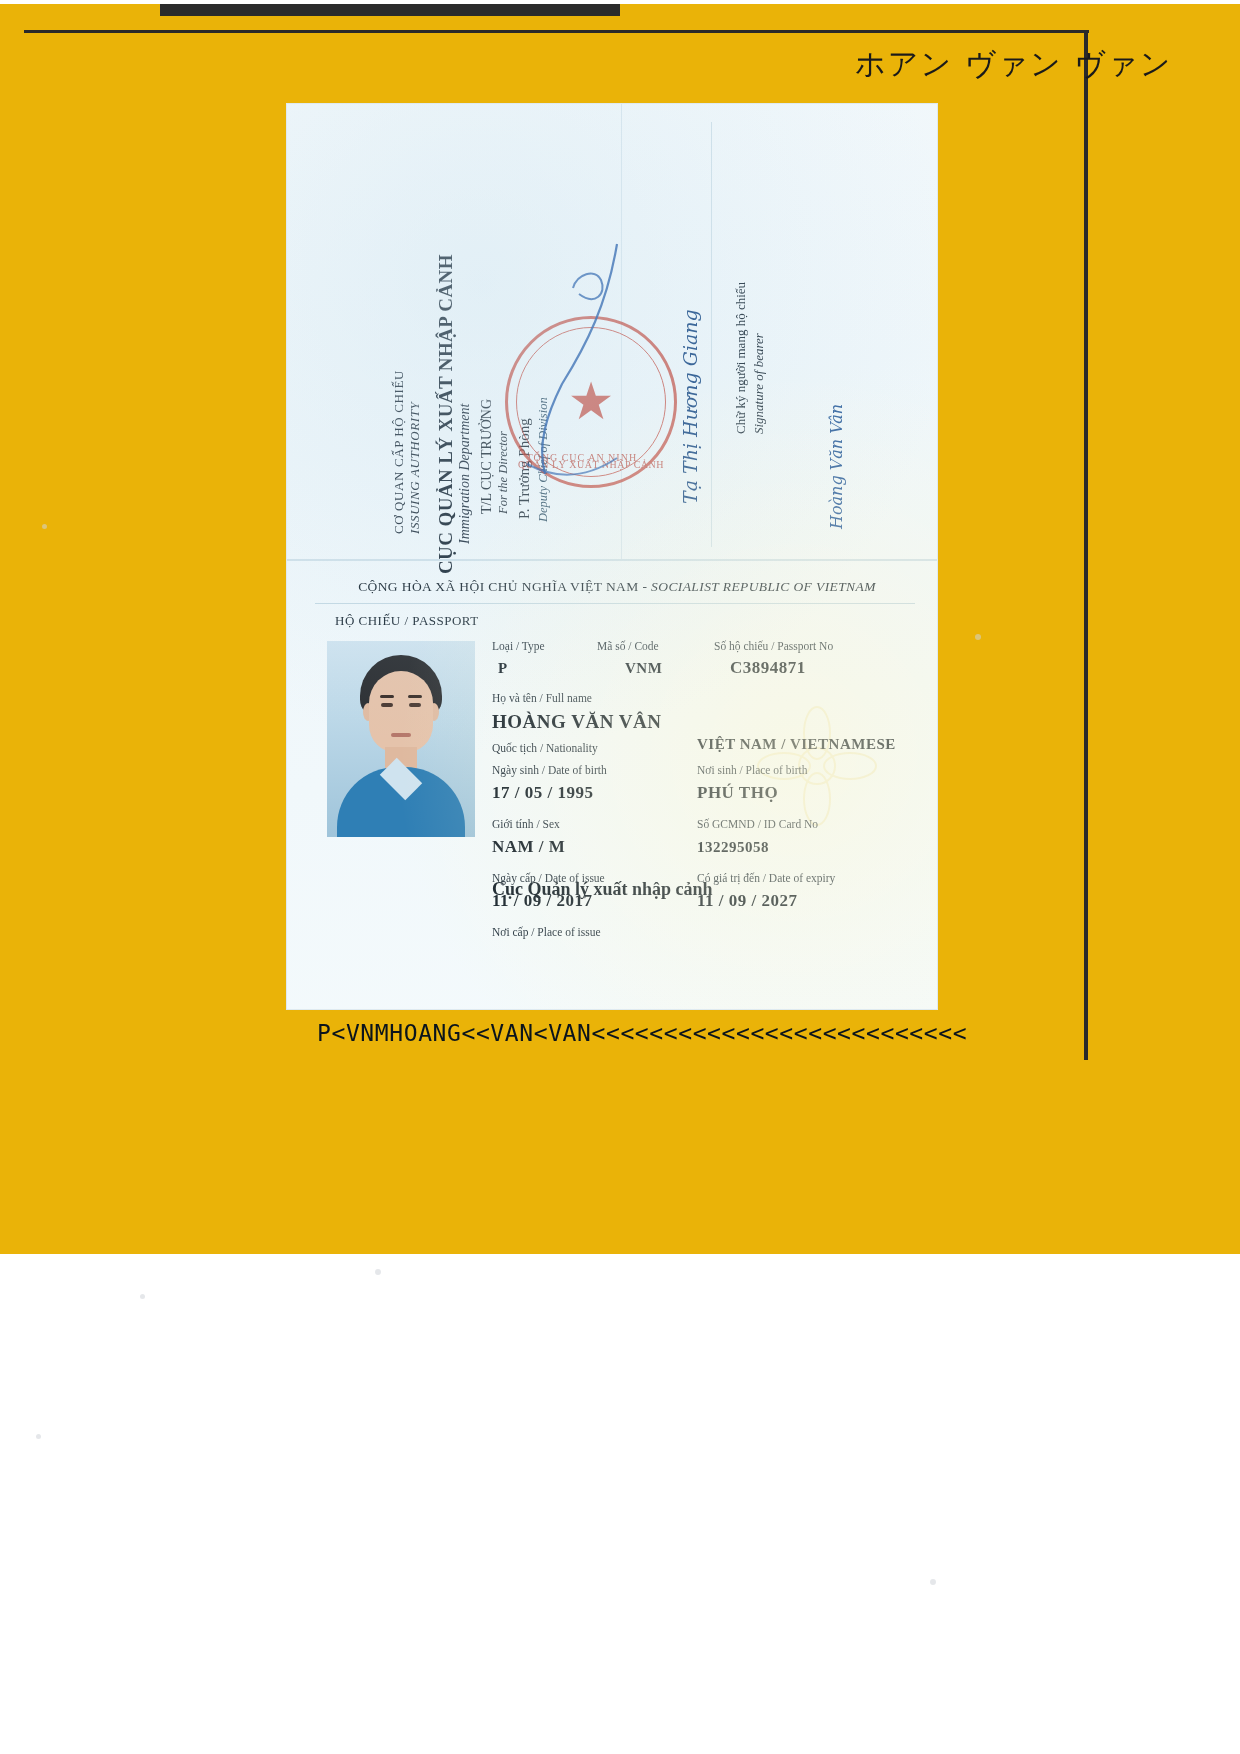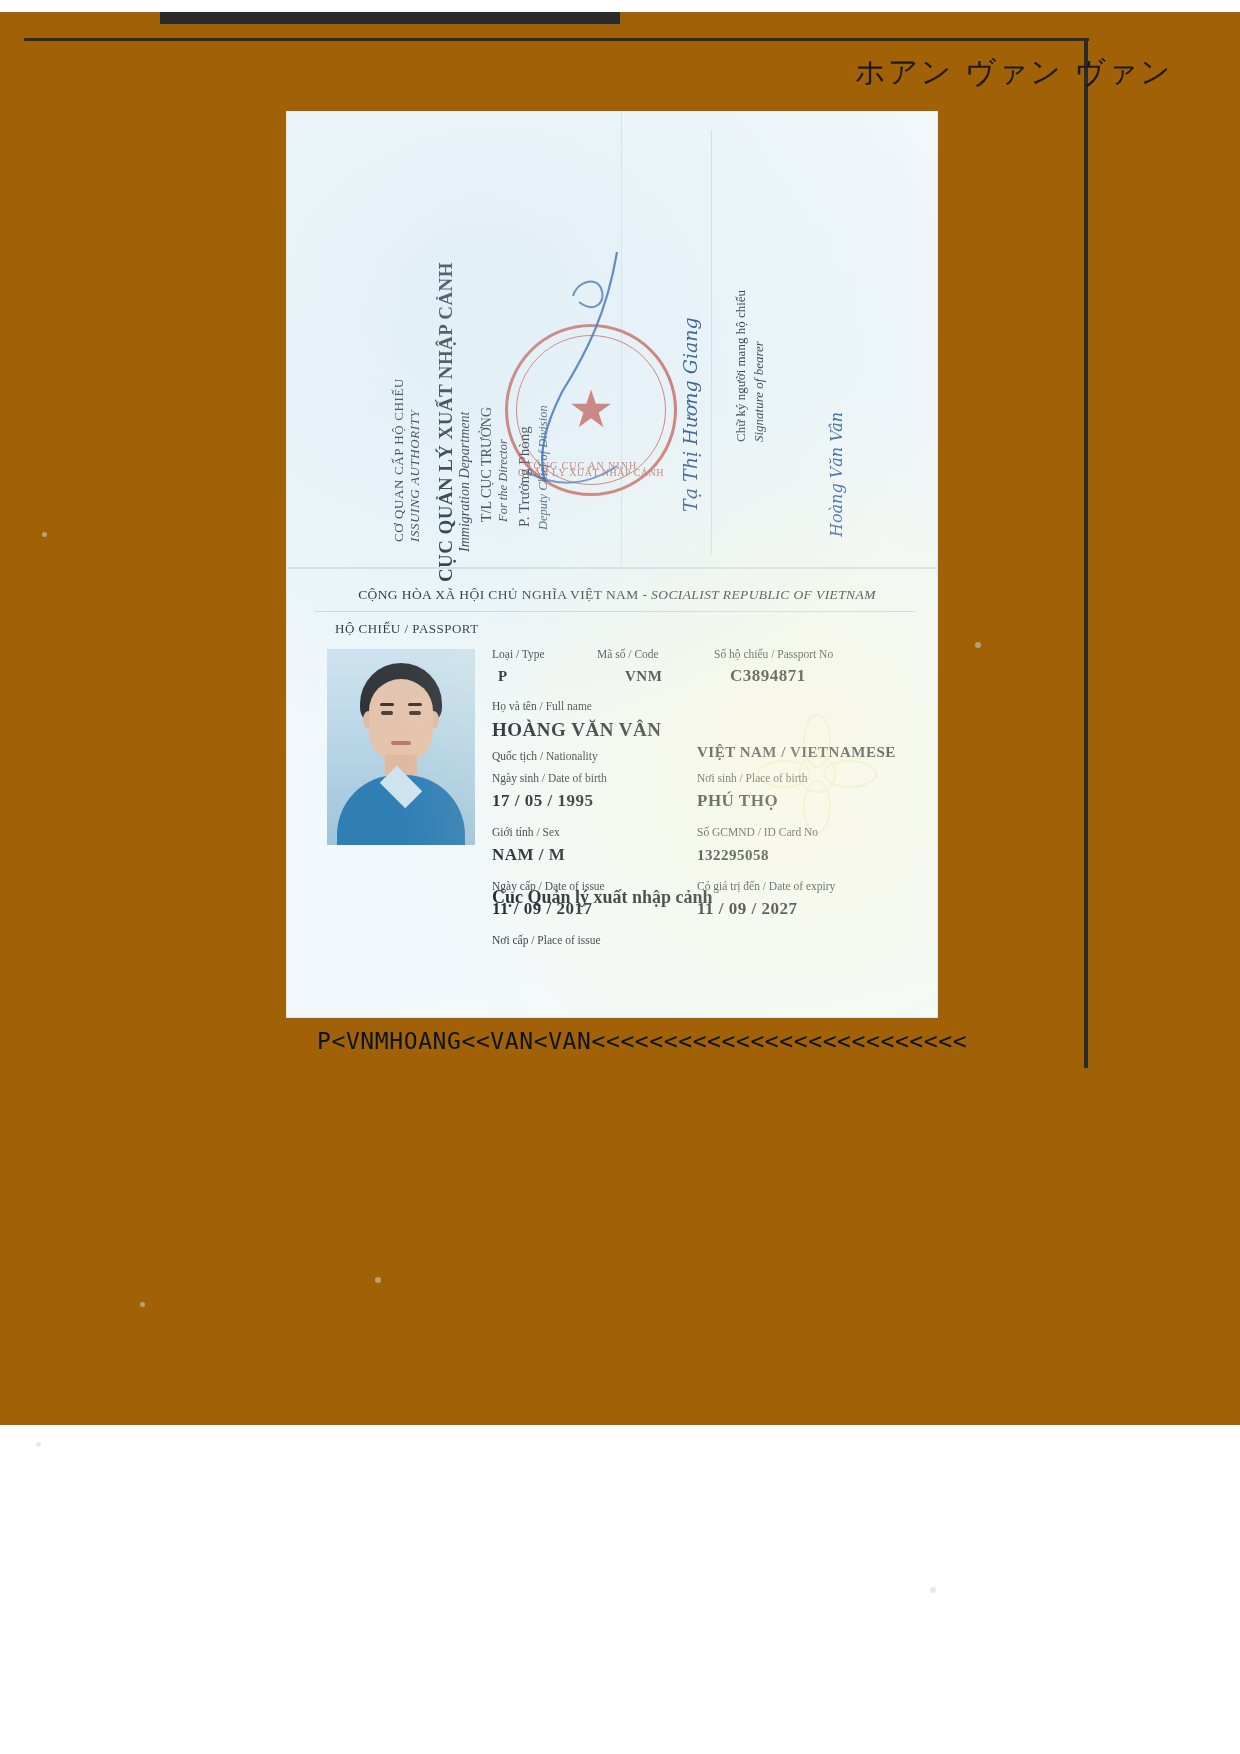--- a/index.html
+++ b/index.html
@@ -12,23 +12,23 @@
     height: 1754px;
     position: relative;
     font-family: "Liberation Serif", serif;
     color: #1b2b3a;
     overflow: hidden;
   }
 
   
   .scan-sheet {
     position: absolute;
-    left: 0; top: 12px;
-    width: 1240px; height: 1413px;
-    background: #a16207;
+    left: 0; top: 4px;
+    width: 1240px; height: 1250px;
+    background: #eab308;
   }
   .scan-edge-top {
     position: absolute;
     left: 24px; top: 26px;
     width: 1065px; height: 3px;
     background: #2a2a2a;
   }
   .scan-edge-top2 {
     position: absolute;
     left: 160px; top: 0px;

